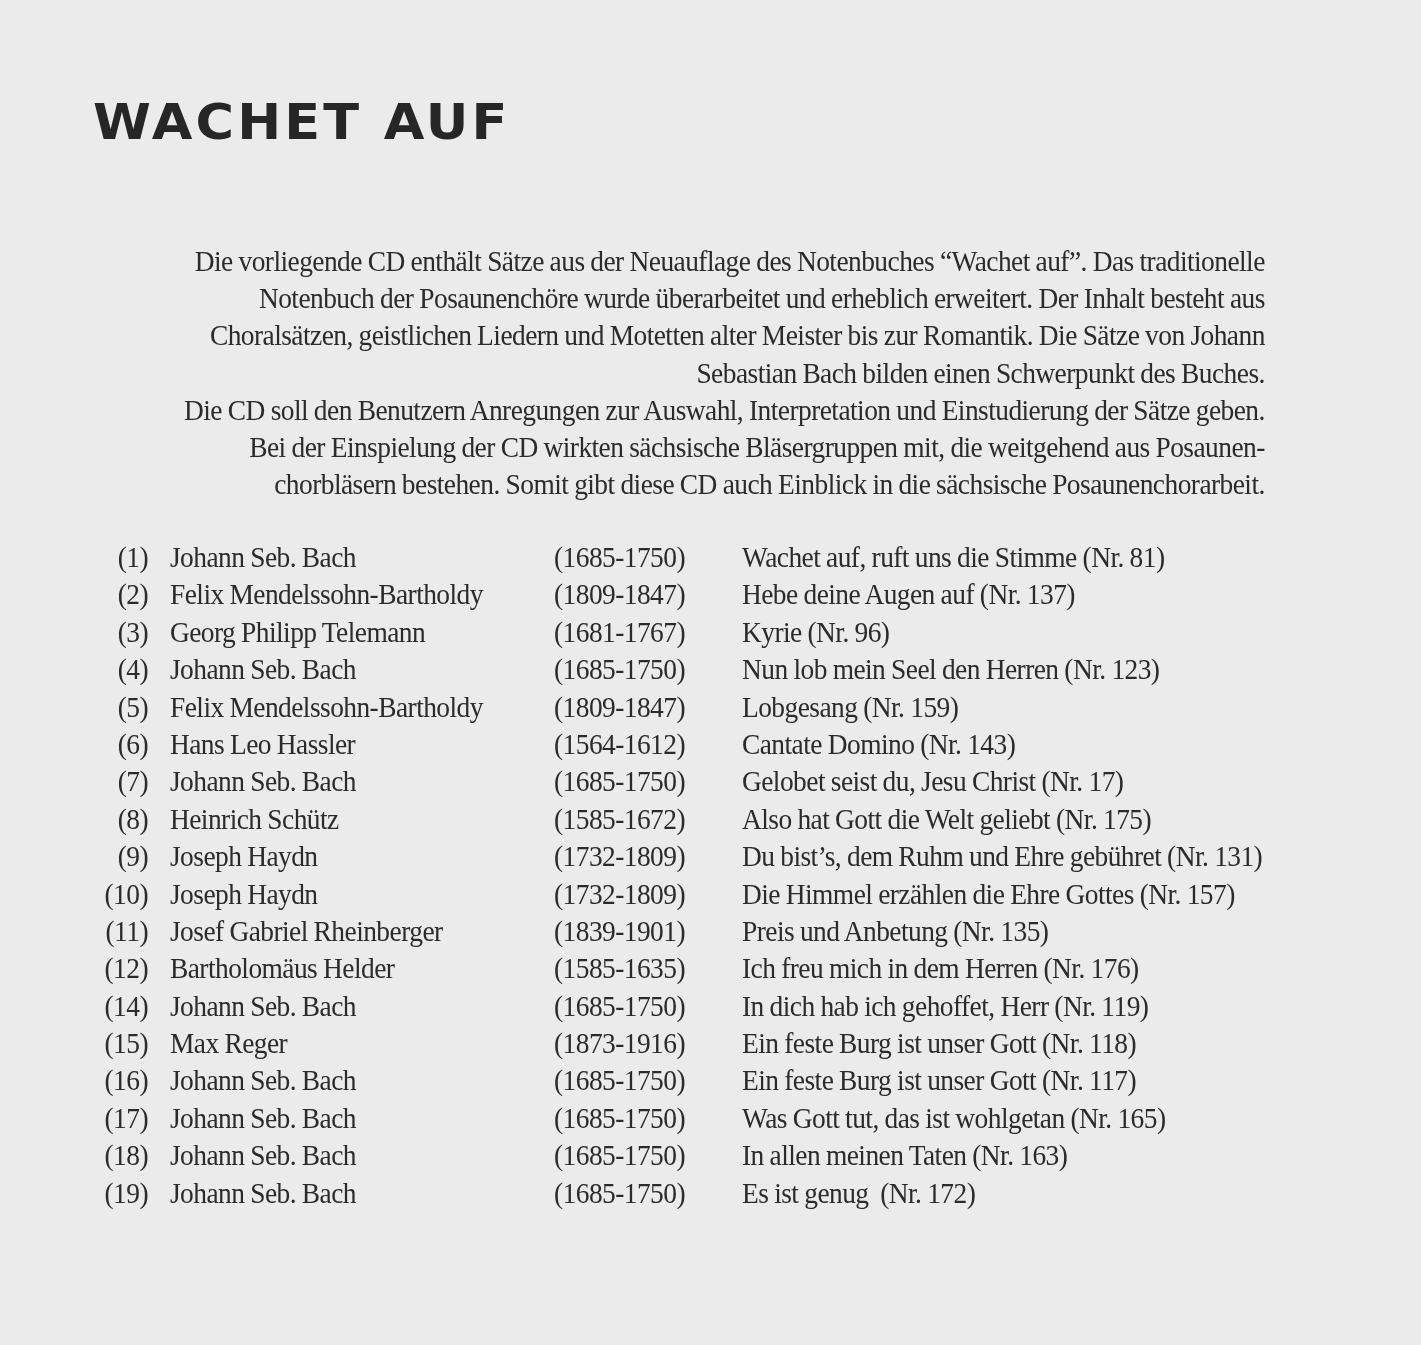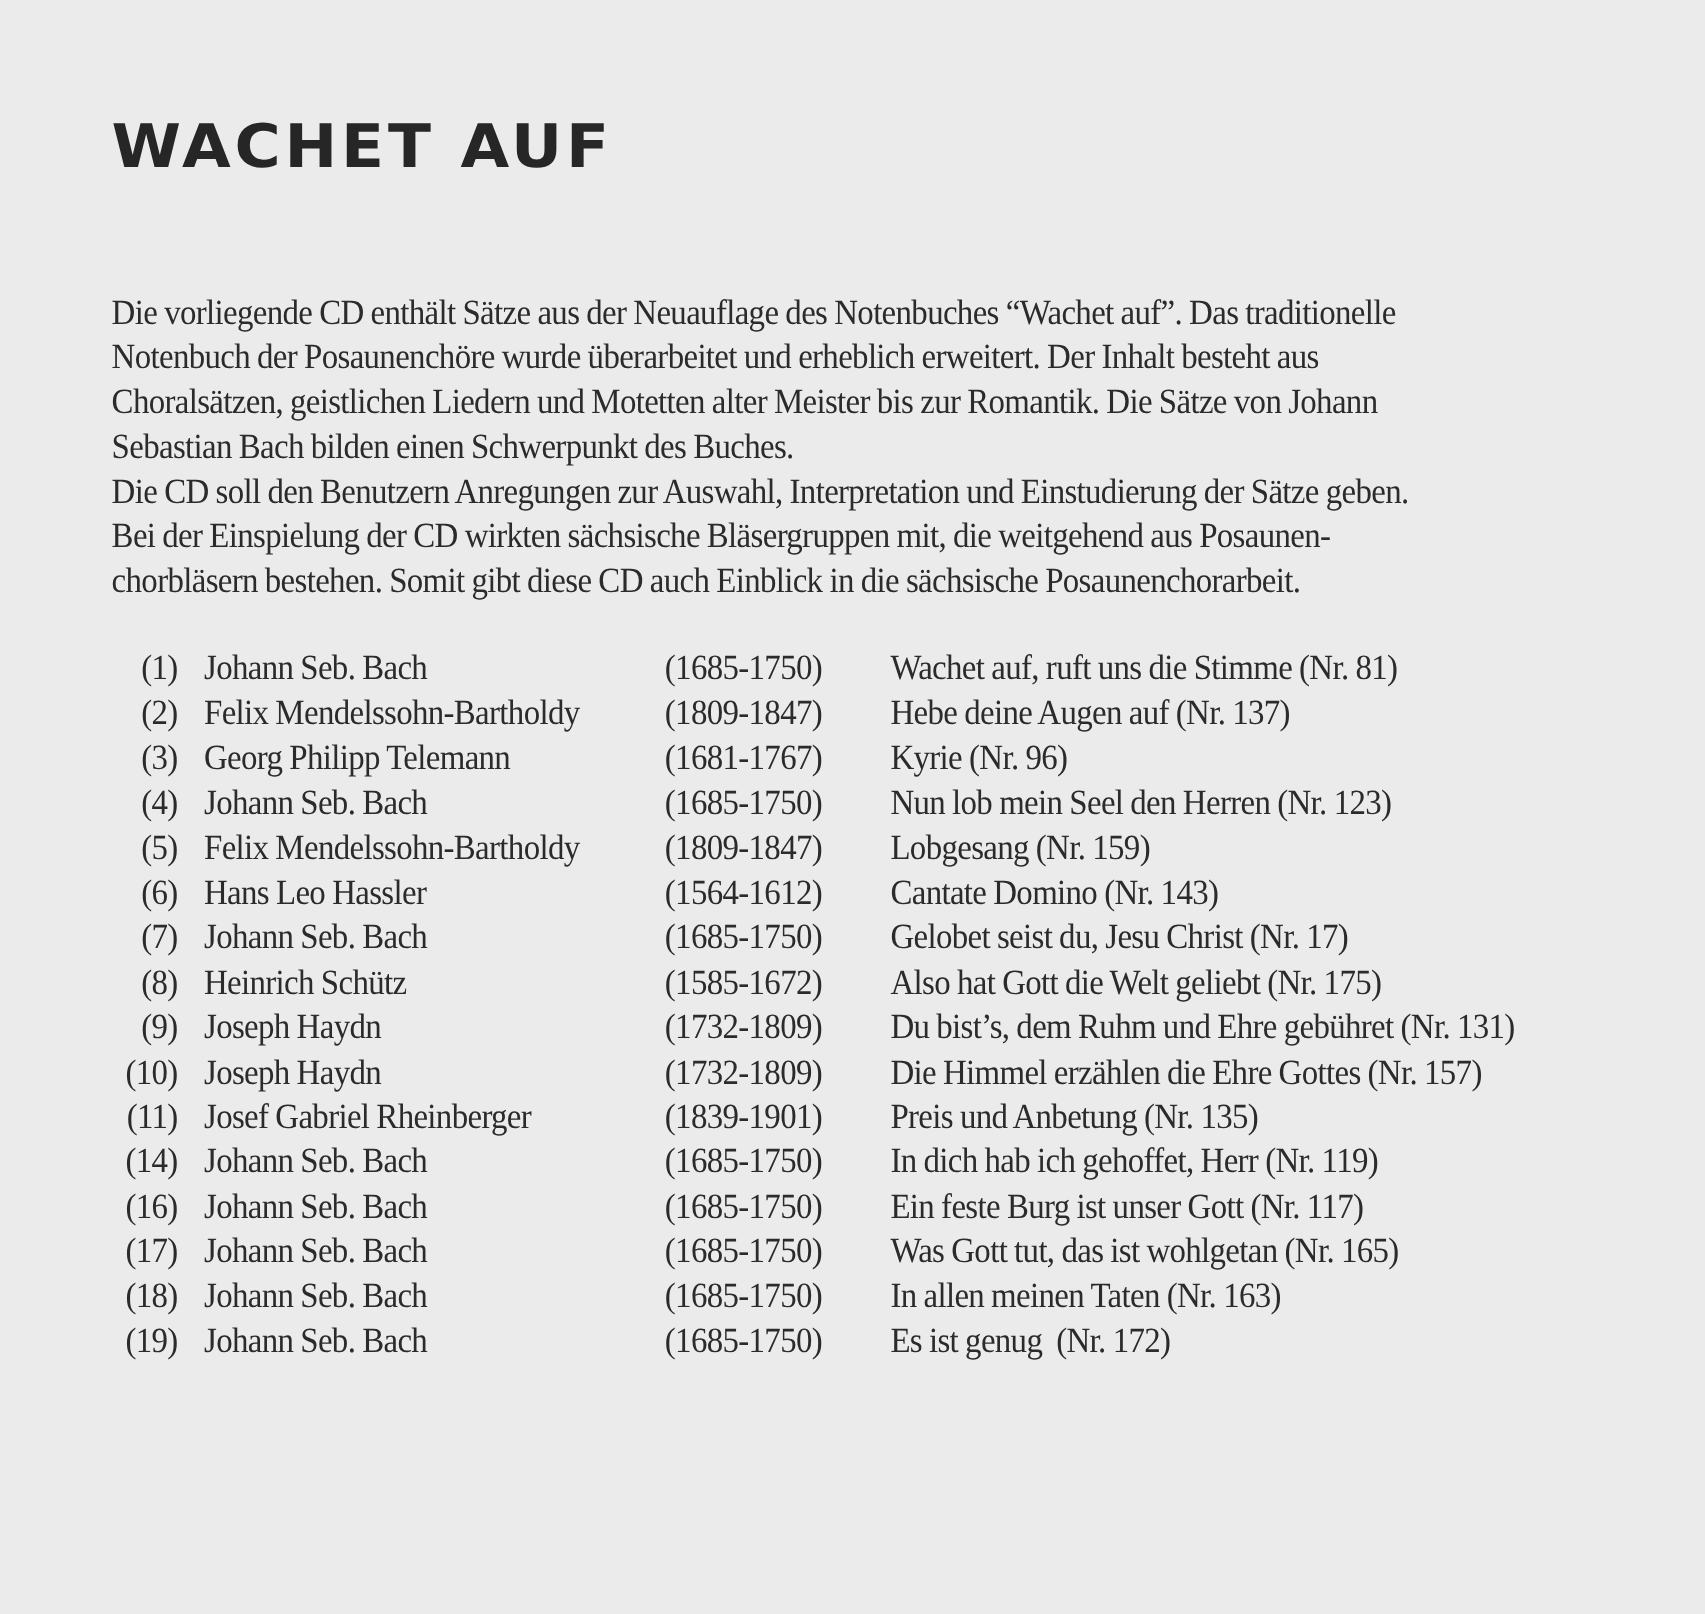--- a/index.html
+++ b/index.html
@@ -31,20 +31,21 @@
     }
     .intro {
       position: absolute;
       left: 93px;
       top: 243px;
       width: 1260px;
       font-size: 29.5px;
       line-height: 37.2px;
       letter-spacing: -0.6px;
       word-spacing: -0.5px;
+      text-align: right;
     }
     .intro p {
       margin: 0;
       transform: scaleX(0.93);
       transform-origin: left center;
       white-space: nowrap;
     }
     .tracklist {
       position: absolute;
       left: 90px;
@@ -158,26 +159,38 @@
     <span class="dates">(1732-1809)</span>
     <span class="title">Die Himmel erzählen die Ehre Gottes (Nr. 157)</span>
   </div>
   <div class="track">
     <span class="num">(11)</span>
     <span class="composer">Josef Gabriel Rheinberger</span>
     <span class="dates">(1839-1901)</span>
     <span class="title">Preis und Anbetung (Nr. 135)</span>
   </div>
   <div class="track">
+    <span class="num">(12)</span>
+    <span class="composer">Bartholomäus Helder</span>
+    <span class="dates">(1585-1635)</span>
+    <span class="title">Ich freu mich in dem Herren (Nr. 176)</span>
+  </div>
+  <div class="track">
     <span class="num">(14)</span>
     <span class="composer">Johann Seb. Bach</span>
     <span class="dates">(1685-1750)</span>
     <span class="title">In dich hab ich gehoffet, Herr (Nr. 119)</span>
   </div>
   <div class="track">
+    <span class="num">(15)</span>
+    <span class="composer">Max Reger</span>
+    <span class="dates">(1873-1916)</span>
+    <span class="title">Ein feste Burg ist unser Gott (Nr. 118)</span>
+  </div>
+  <div class="track">
     <span class="num">(16)</span>
     <span class="composer">Johann Seb. Bach</span>
     <span class="dates">(1685-1750)</span>
     <span class="title">Ein feste Burg ist unser Gott (Nr. 117)</span>
   </div>
   <div class="track">
     <span class="num">(17)</span>
     <span class="composer">Johann Seb. Bach</span>
     <span class="dates">(1685-1750)</span>
     <span class="title">Was Gott tut, das ist wohlgetan (Nr. 165)</span>

